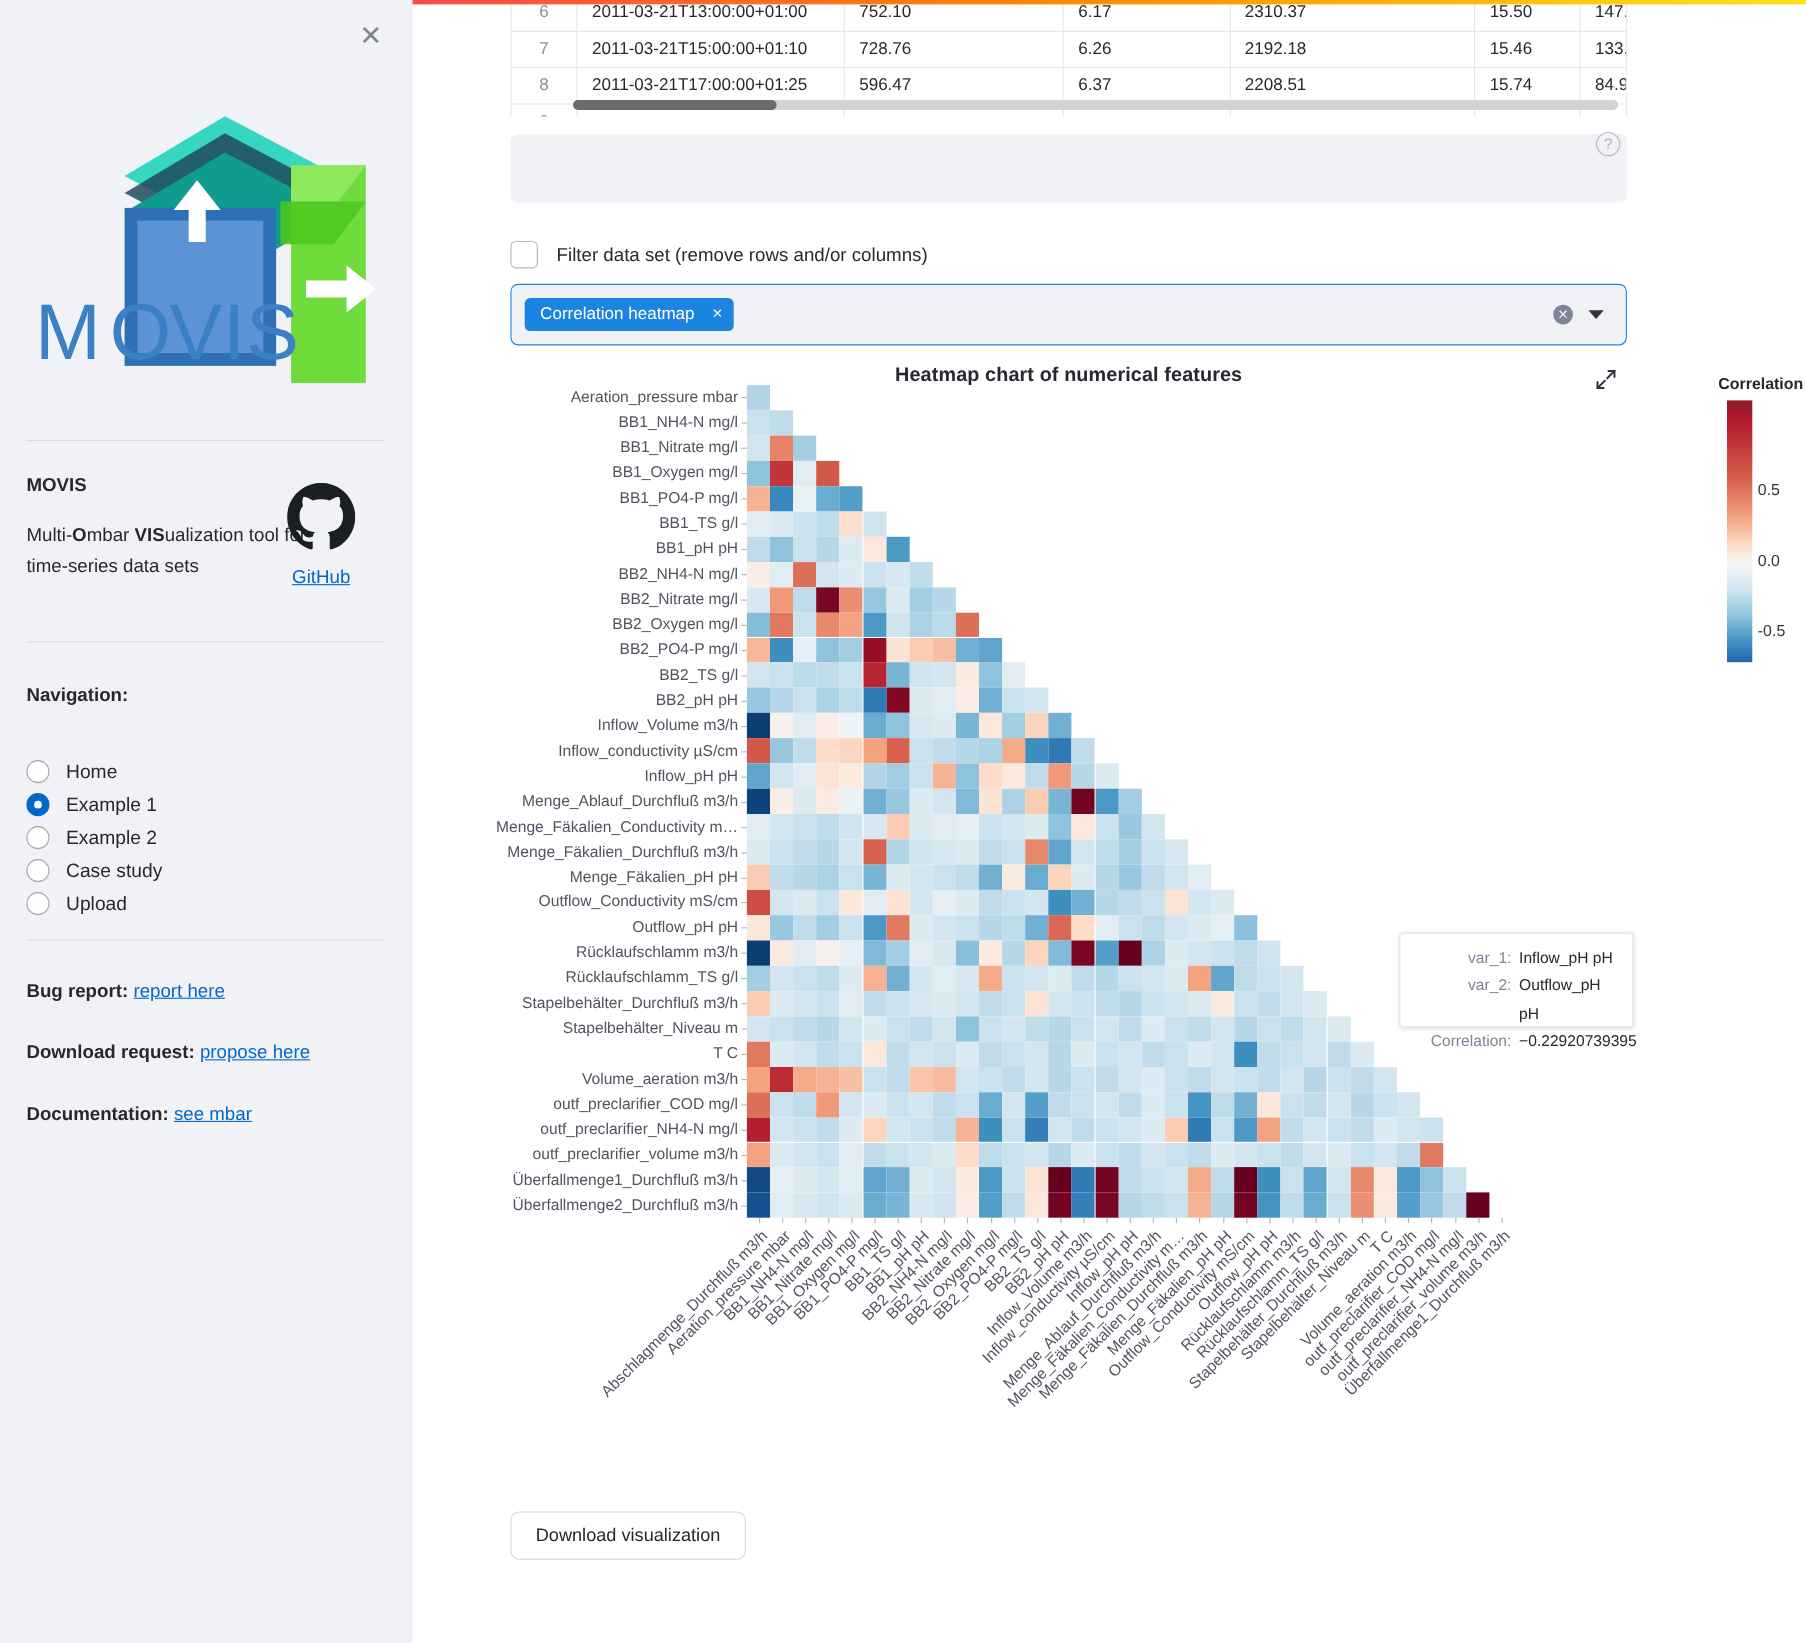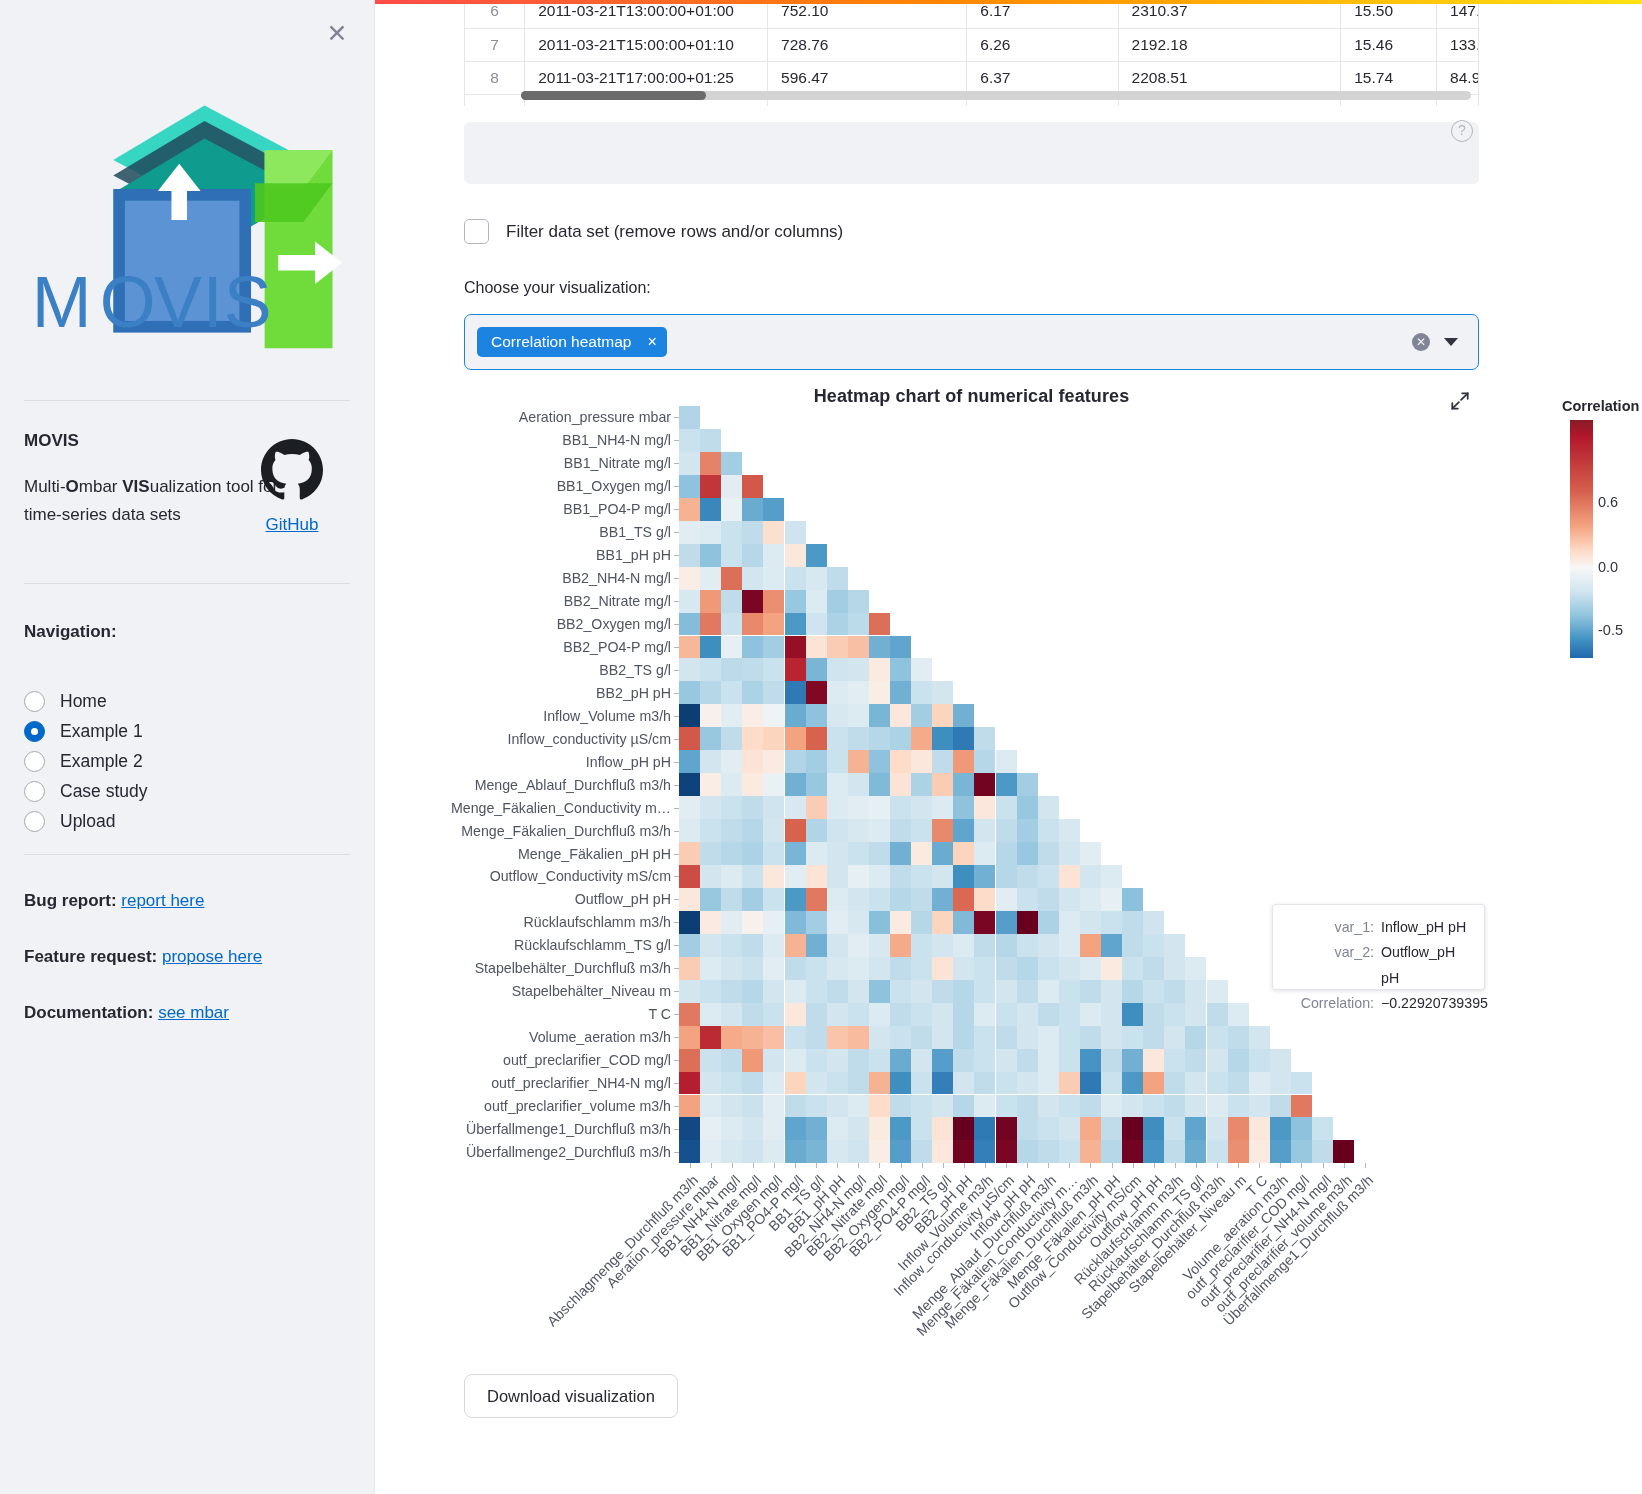--- a/index.html
+++ b/index.html
@@ -214,21 +214,21 @@
     </div>
   </div>
 
   <div class="divider" id="links-divider"></div>
 
   <div class="link-line">
     <b>Bug report:</b>
     <a>report here</a>
   </div>
   <div class="link-line">
-    <b>Feature request:</b>
+    <b>Download request:</b>
     <a>propose here</a>
   </div>
   <div class="link-line">
     <b>Documentation:</b>
     <a>see mbar</a>
   </div>
 </div>
 
 <div id="main">
  <div id="content">
@@ -282,21 +282,20 @@
   <div id="interval-row">
     <div id="help-icon">?</div>
     <div id="interval-box"></div>
   </div>
 
   <div id="filter-row">
     <span id="filter-box"></span>
     <span id="filter-label">Filter data set (remove rows and/or columns)</span>
   </div>
 
-  <div class="lbl">Choose your visualization:</div>
   <div id="vis-select">
     <div class="chip">
       <span>Correlation heatmap</span>
       <span class="x">×</span>
     </div>
     <div id="sel-clear">✕</div>
     <div id="sel-arrow"></div>
   </div>
 
   <div id="chart">
@@ -999,21 +998,21 @@
           <div class="xtick" style="left: 643.55px; top: 757.35px;"></div>
           <div class="xlab" style="left: 343.55px; top: 766.35px; width: 300px;">outf_preclarifier_NH4-N mg/l</div>
           <div class="xtick" style="left: 664.65px; top: 757.35px;"></div>
           <div class="xlab" style="left: 364.65px; top: 766.35px; width: 300px;">outf_preclarifier_volume m3/h</div>
           <div class="xtick" style="left: 685.75px; top: 757.35px;"></div>
           <div class="xlab" style="left: 385.75px; top: 766.35px; width: 300px;">Überfallmenge1_Durchfluß  m3/h</div>
         </div>
 
     <div id="cb-title">Correlation</div>
     <div id="cb"></div>
-    <div class="cbtick" style="top:122px">0.6</div>
+    <div class="cbtick" style="top:122px">0.5</div>
     <div class="cbtick" style="top:187px">0.0</div>
     <div class="cbtick" style="top:250px">-0.5</div>
 
     <div id="tooltip">
       <div class="tt-row">
         <span class="tt-k">var_1:</span>
         <span class="tt-v">Inflow_pH pH</span>
       </div>
       <div class="tt-row">
         <span class="tt-k">var_2:</span>

